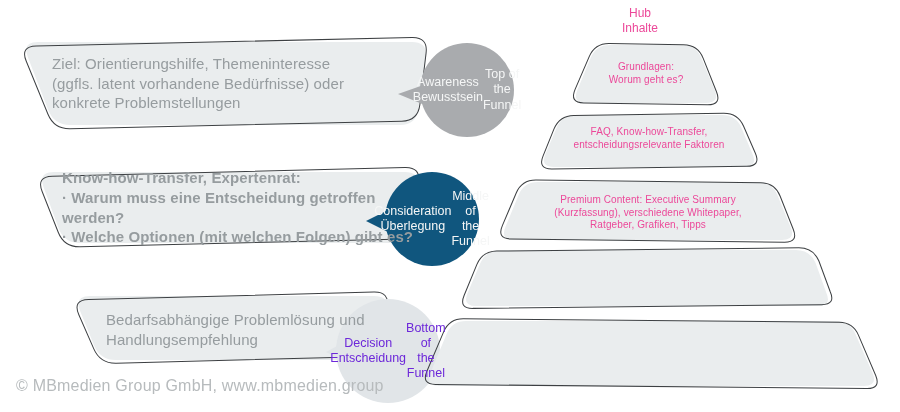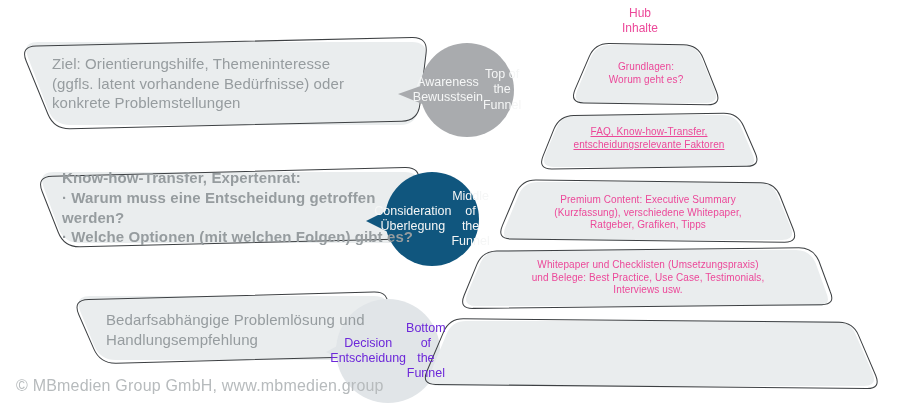--- a/index.html
+++ b/index.html
@@ -96,24 +96,21 @@
   </div>
   <div class="txt circle-txt dark" style="left:336px;top:301px;width:104px;height:100px;">
     <div>Decision
 Entscheidung</div>
     <div>Bottom of
 the Funnel</div>
   </div>
 
   <div class="txt pyr-txt" style="left:570px;top:45px;width:152px;height:58px;">Grundlagen:
 Worum geht es?</div>
-  <div class="txt pyr-txt" style="left:535px;top:115px;width:228px;height:48px;text-decoration:underline;">FAQ, Know-how-Transfer,
+  <div class="txt pyr-txt" style="left:535px;top:115px;width:228px;height:48px;">FAQ, Know-how-Transfer,
 entscheidungsrelevante Faktoren</div>
   <div class="txt pyr-txt" style="left:498px;top:182px;width:300px;height:62px;">Premium Content: Executive Summary
 (Kurzfassung), verschiedene Whitepaper,
 Ratgeber, Grafiken, Tipps</div>
-  <div class="txt pyr-txt" style="left:458px;top:250px;width:380px;height:56px;">Whitepaper und Checklisten (Umsetzungspraxis)
-und Belege: Best Practice, Use Case, Testimonials,
-Interviews usw.</div>
 
   <div class="txt copyright" style="left:16px;top:377px;">© MBmedien Group GmbH, www.mbmedien.group</div>
 
 </div>
 
 </body></html>

